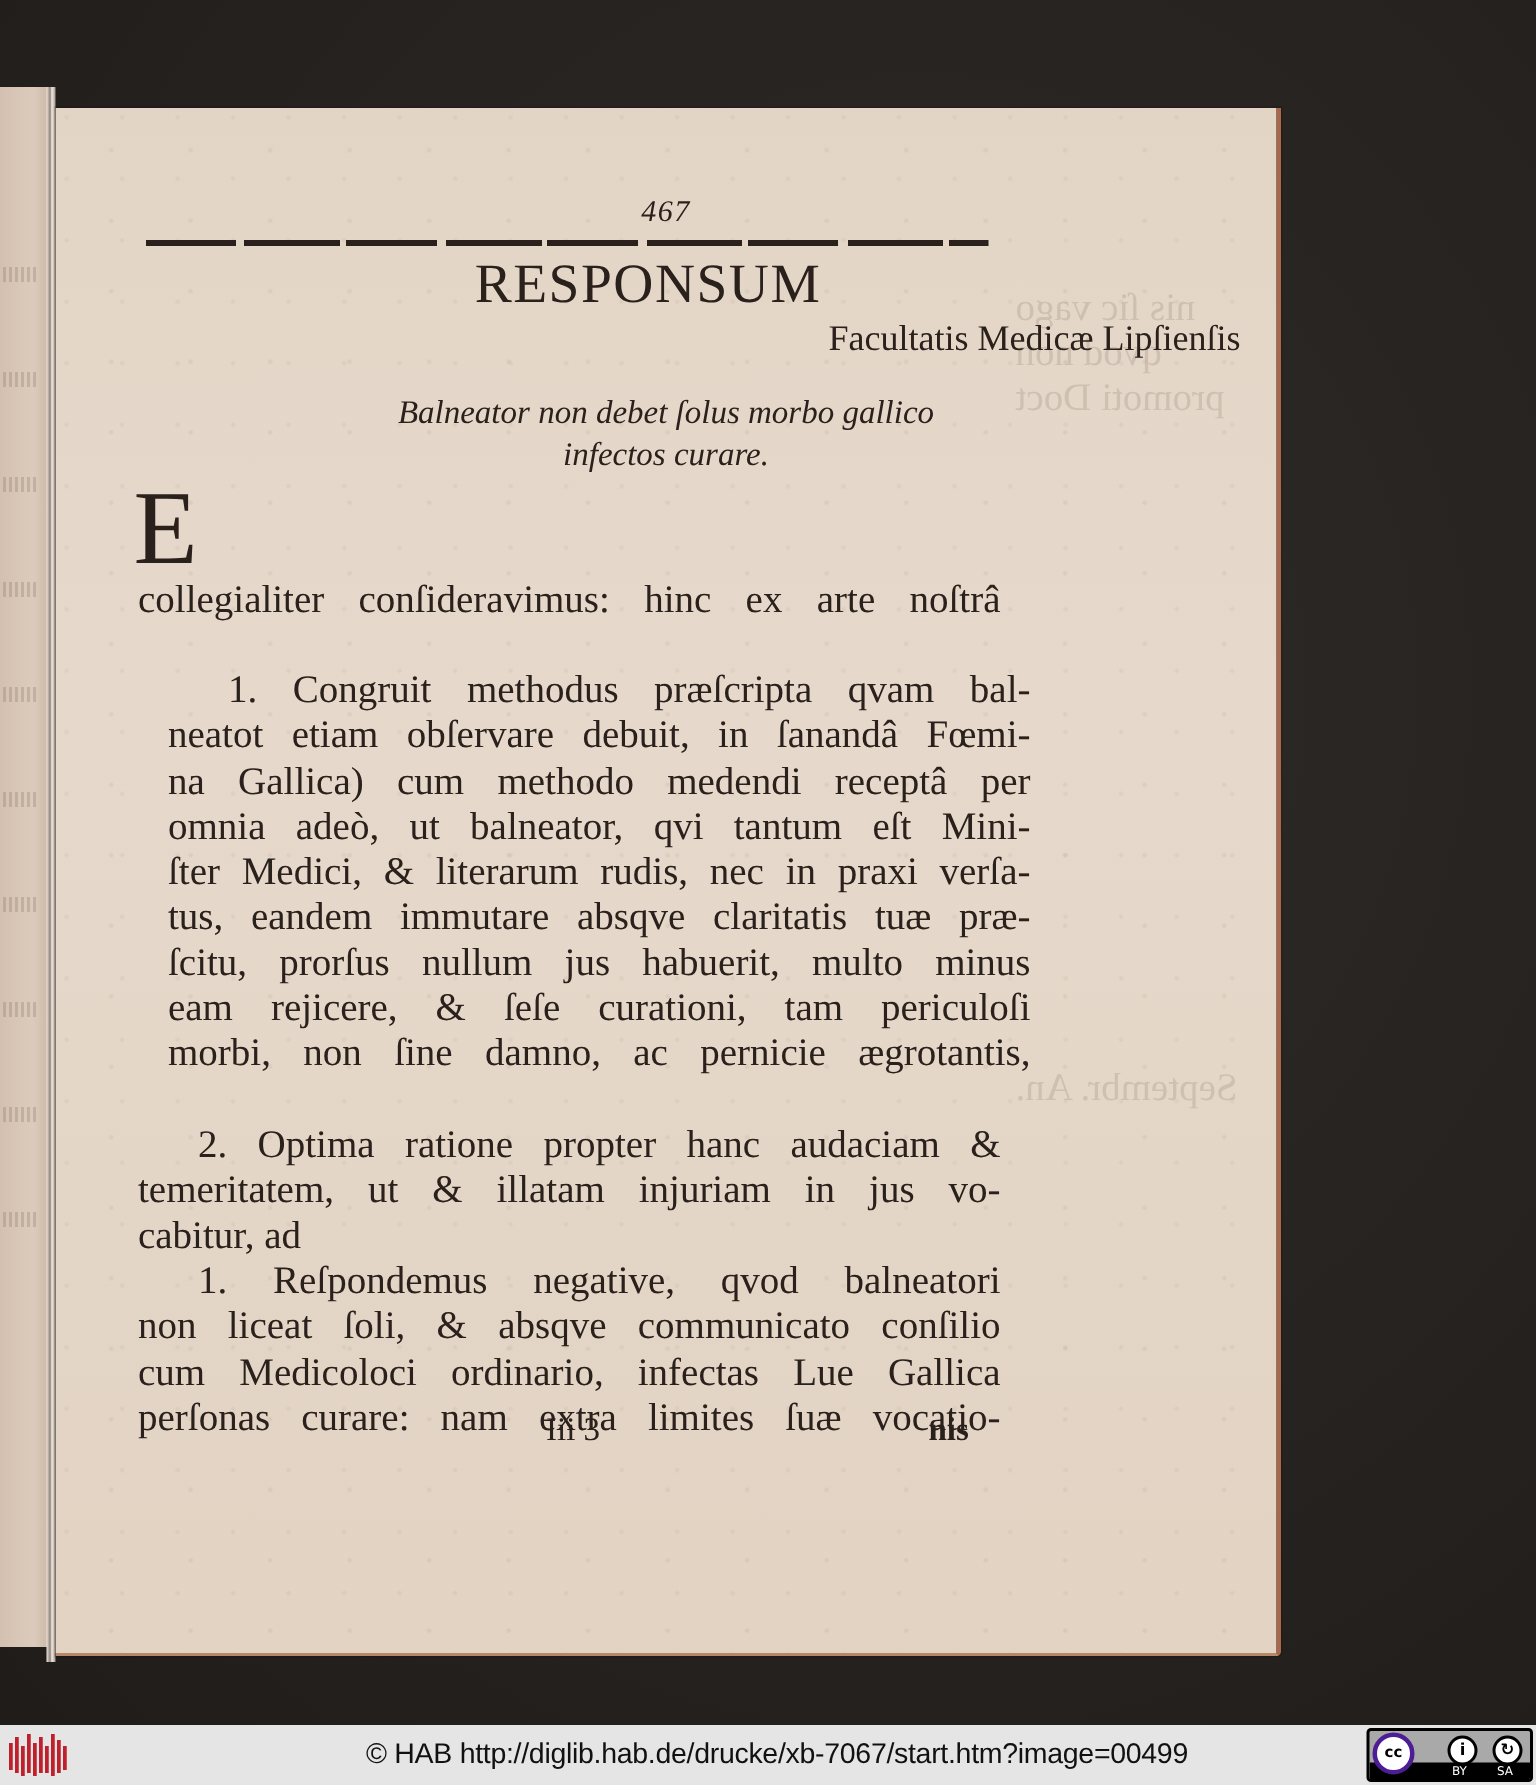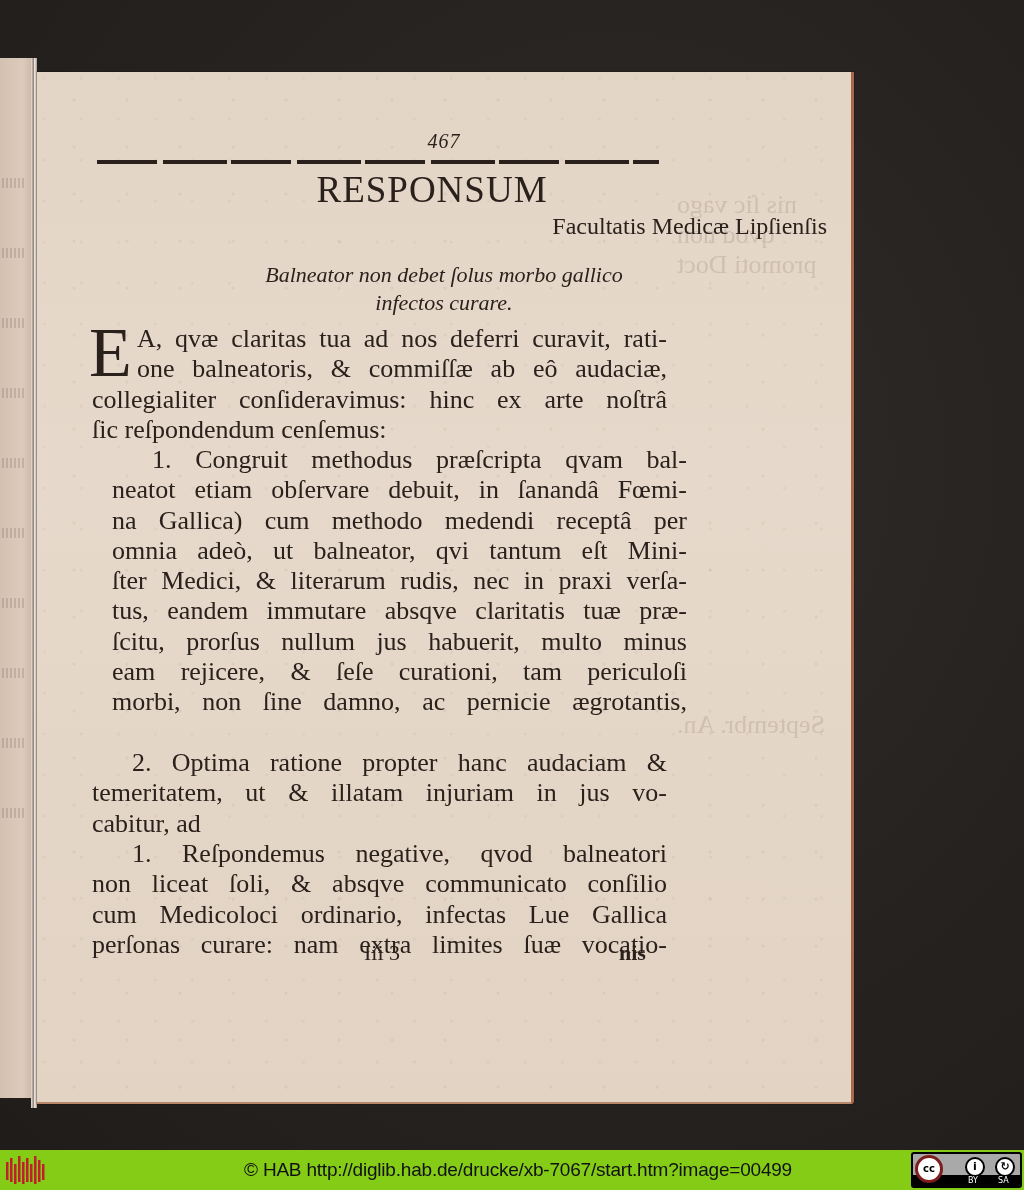--- a/index.html
+++ b/index.html
@@ -77,21 +77,21 @@
   .drop-cap {
     position: absolute; left: 52px; top: 251px; font-size: 70px; line-height: 60px;
   }
   .indent { padding-left: 40px; }
   .signature {
     position: absolute; top: 868px; font-size: 22px;
   }
   
   .footer {
     position: absolute; left: 0; top: 1150px; width: 1024px; height: 40px;
-    background: #84cc16;
+    background: #e5e5e5;
     font-family: "Liberation Sans", "DejaVu Sans", sans-serif;
   }
   .hab-logo { position: absolute; left: 4px; top: 4px; width: 44px; height: 32px; }
   .copyright {
     position: absolute; left: 244px; top: 9px; font-size: 19px; color: #111;
     letter-spacing: -0.2px;
   }
   .dfg-logo {
     position: absolute; left: 818px; top: 5px; font-size: 32px; font-weight: bold;
     color: #3a3a3a; letter-spacing: -1px; line-height: 32px;
@@ -99,21 +99,21 @@
     margin-top: 40px;
   }
   .cc-badge {
     position: absolute; left: 911px; top: 2px; width: 111px; height: 36px;
     background: #a9a9a9; border: 2px solid #000; border-radius: 3px; box-sizing: border-box;
     overflow: hidden;
   }
   .cc-bottom { position: absolute; left: 0; bottom: 0; width: 100%; height: 11px; background: #000; }
   .cc-circle {
     position: absolute; left: 2px; top: 1px; width: 28px; height: 28px; border-radius: 50%;
-    background: #fff; border: 3px solid #7f1d1d; box-sizing: border-box;
+    background: #fff; border: 3px solid #4c1d95; box-sizing: border-box;
     font-size: 10px; font-weight: bold; text-align: center; line-height: 22px;
     font-family: "DejaVu Sans", sans-serif;
   }
   .cc-small {
     position: absolute; top: 3px; width: 20px; height: 20px; border-radius: 50%;
     background: #fff; border: 2px solid #000; box-sizing: border-box;
     font-size: 11px; font-weight: bold; text-align: center; line-height: 16px;
     font-family: "DejaVu Sans", sans-serif;
   }
   .cc-lbl {
@@ -148,27 +148,22 @@
 
     <div class="page-number ink">467</div>
     <div class="rule"></div>
     <div class="title ink">RESPONSUM</div>
     <div class="subtitle ink">Facultatis Medicæ Lipſienſis</div>
     <div class="italic-line ink" style="top:190px;">Balneator non debet ſolus morbo gallico</div>
     <div class="italic-line ink" style="top:218px;">infectos curare.</div>
 
     <div class="drop-cap ink">E</div>
 
-    <div class="body-text ink" style="top:252px; left:100px; width:530px;">
-      <span class="line">A, qvæ claritas tua ad nos deferri curavit, rati-</span>
-      <span class="line">one balneatoris, &amp; commiſſæ ab eô audaciæ,</span>
-    </div>
     <div class="body-text ink" style="top:312.6px;">
       <span class="line">collegialiter conſideravimus: hinc ex arte noſtrâ</span>
-      <span class="line last">ſic reſpondendum cenſemus:</span>
     </div>
 
     <div class="body-text ink" style="top:373px;margin-left:20px;">
       <span class="line indent">1. Congruit methodus præſcripta qvam bal-</span>
       <span class="line">neatot etiam obſervare debuit, in ſanandâ Fœmi-</span>
       <span class="line">na Gallica) cum methodo medendi receptâ per</span>
       <span class="line">omnia adeò, ut balneator, qvi tantum eſt Mini-</span>
       <span class="line">ſter Medici, &amp; literarum rudis, nec in praxi verſa-</span>
       <span class="line">tus, eandem immutare absqve claritatis tuæ præ-</span>
       <span class="line">ſcitu, prorſus nullum jus habuerit, multo minus</span>

